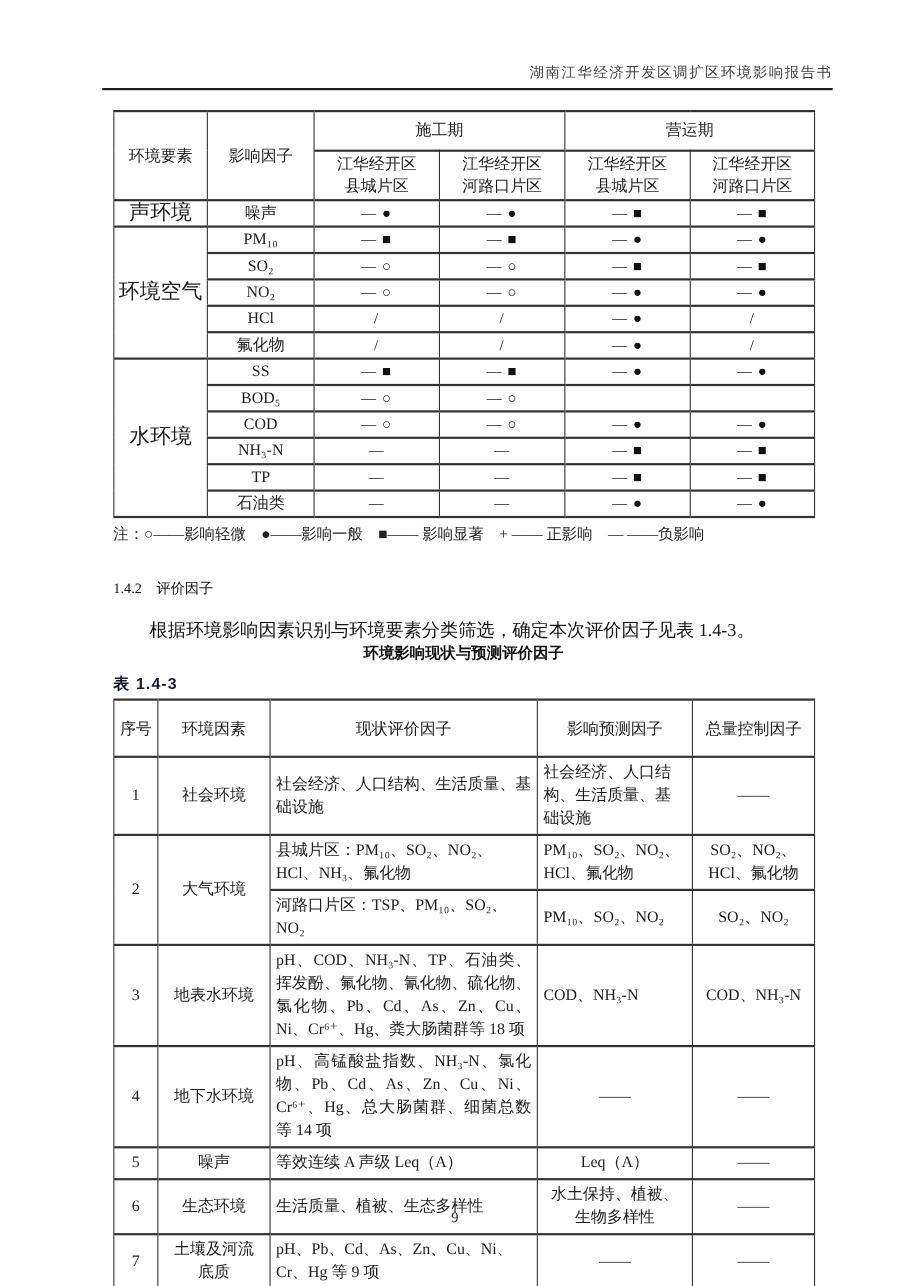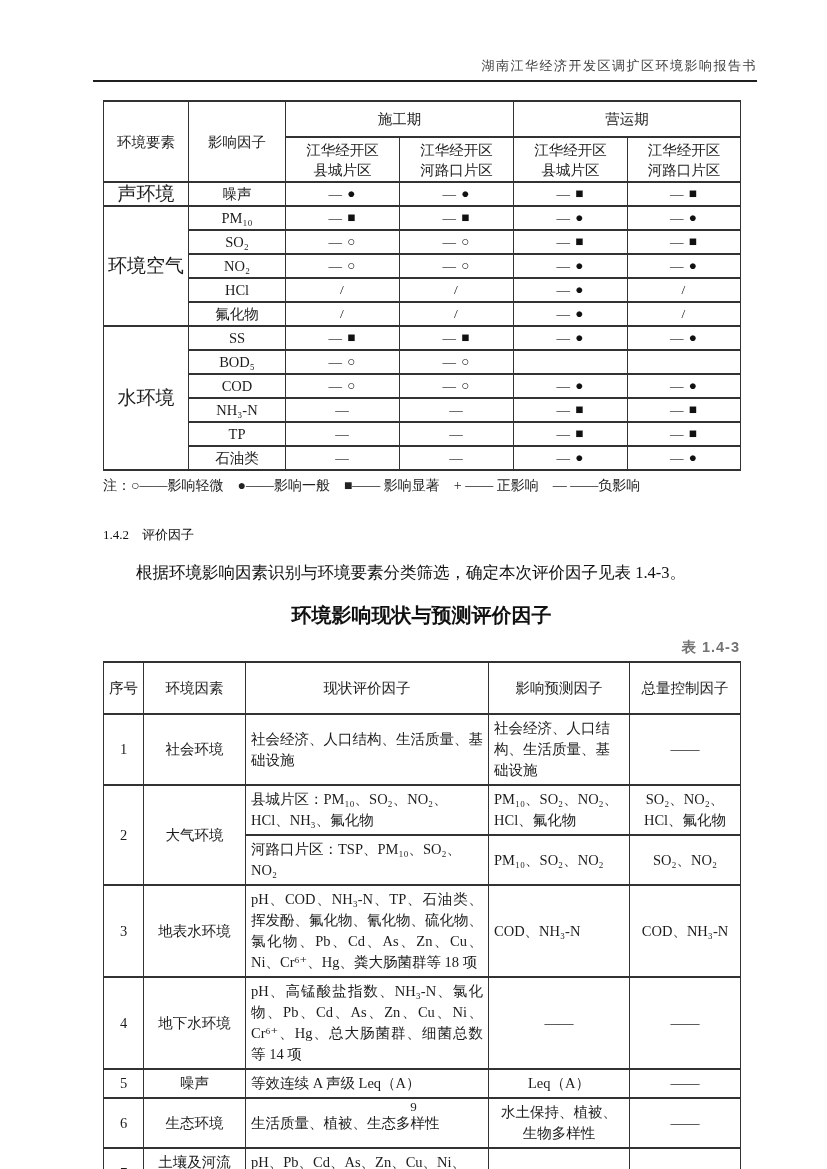--- a/index.html
+++ b/index.html
@@ -46,28 +46,28 @@
   .t1 td { height:24px; line-height:22px; }
   .t1 td.sym { font-size:13.5px; letter-spacing:1px; color:#111; }
   .t1 td.env { font-size:19px; }
 
   .note { font-size:14px; margin-top:6px; color:#222; white-space:pre-line; }
 
   .sec-heading { margin-top:31px; font-size:13px; color:#111; }
   .body-para { margin-top:17px; font-size:16.5px; text-indent:33px; line-height:24px; color:#111; }
 
   .t2-title {
-    margin-top:17px; text-align:center;
+    text-align:center;
     font-family:"Liberation Sans","DejaVu Sans",sans-serif;
-    font-weight:bold; font-size:20px; color:#111;
+    font-weight:bold; font-size:14px; color:#111;
   }
   .t2-label {
     margin-top:9px;
     font-family:"Liberation Sans","DejaVu Sans",sans-serif;
-    font-weight:bold; font-size:14.5px; color:#737373; letter-spacing:1px;text-align:right;
+    font-weight:bold; font-size:14.5px; color:#0f172a; letter-spacing:1px;
   }
 
   
   .t2 { margin-top:4px; font-size:14.5px; }
   .t2 th { height:52px; }
   .t2 td { padding:3px 5px; line-height:21px; }
   .t2 td.al { text-align:left; }
   .t2 td.jus { text-align:justify; text-align-last:left; }
   .t2 td.num { padding:3px 1px; }
 

